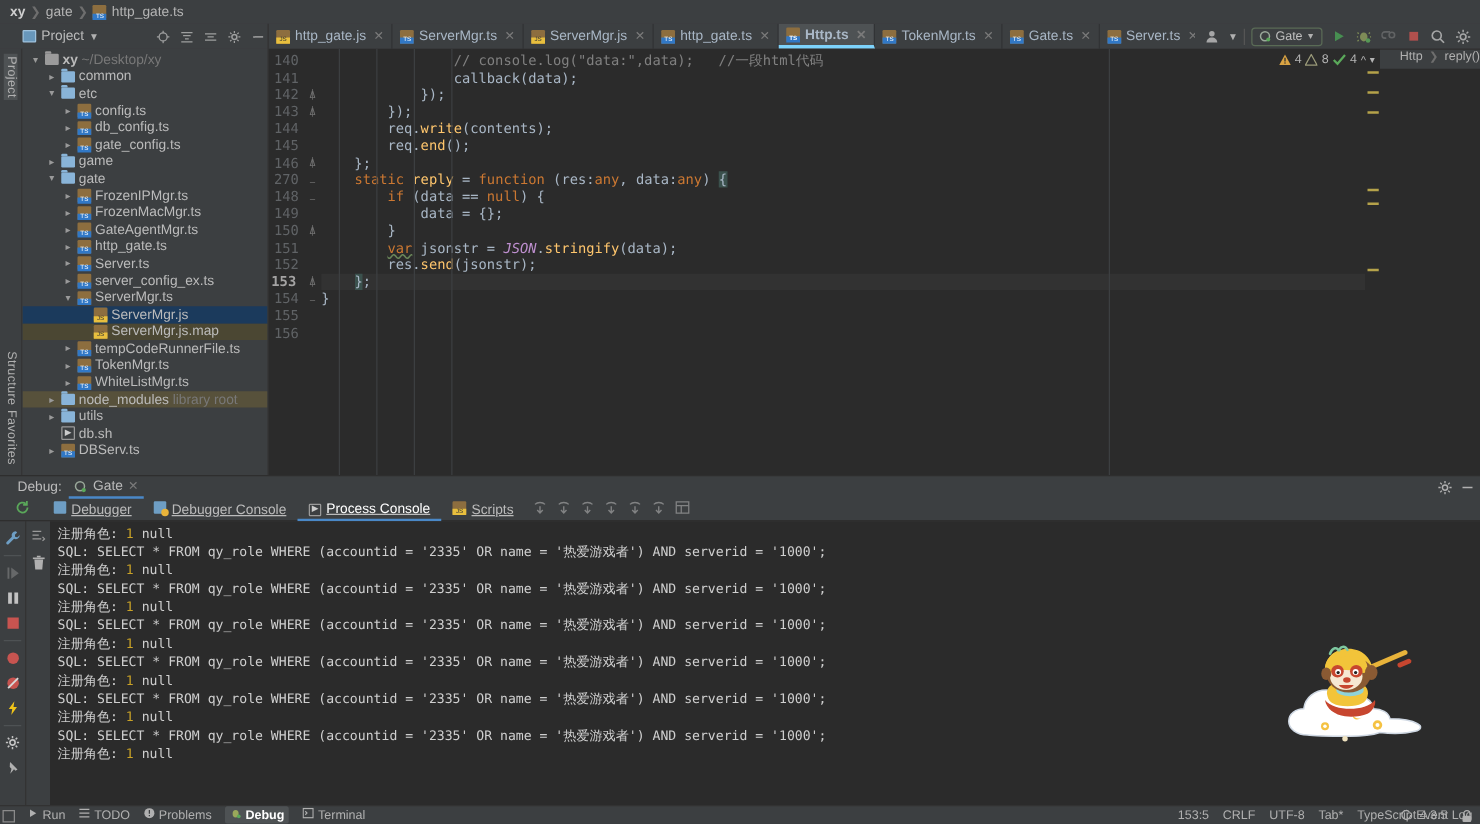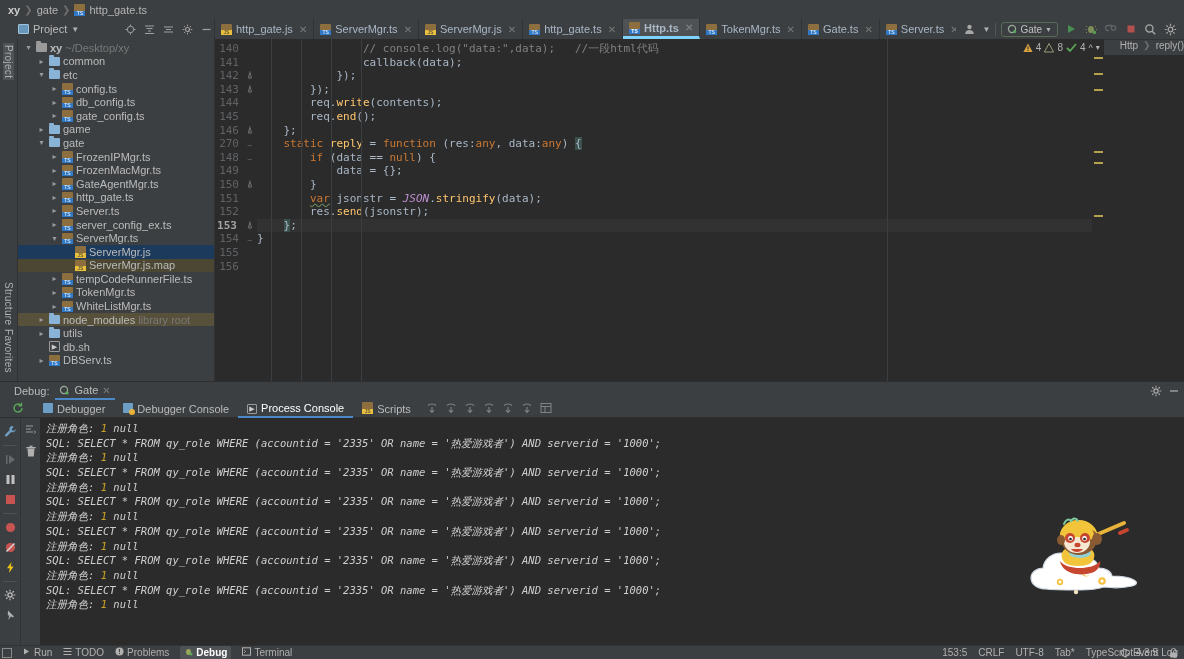--- a/index.html
+++ b/index.html
@@ -113,21 +113,21 @@
   .debug-tabs { height:18px; display:flex; align-items:center; gap:0px; padding-left:34px; font-size:11px; border-bottom:1px solid #2e2e2e;}
   .dtab { display:flex; align-items:center; gap:4px; padding:0 9px; height:18px; color:#bbbbbb; }
   .dtab.active { border-bottom:2px solid #4a88c7; color:#ffffff; }
   .dtools { display:flex; align-items:center; gap:7px; margin-left:6px; }
 
   .debug-body { flex:1; display:flex; min-height:0; }
   .dbg-left { width:20px; display:flex; flex-direction:column; align-items:center; gap:7px; padding-top:7px; background:#3c3f41; }
   .dbg-left2 { width:20px; display:flex; flex-direction:column; align-items:center; gap:9px; padding-top:6px; background:#3c3f41; border-left:1px solid #333; }
   .console {
     flex:1; background:#2b2b2b; position:relative; overflow:hidden;
-    font-family:"DejaVu Sans Mono", monospace; font-size:10.5px; padding:3px 0 0 6px;font-style:italic;
+    font-family:"DejaVu Sans Mono", monospace; font-size:10.5px; padding:3px 0 0 6px;
   }
   .cline { height:14.7px; line-height:14.7px; white-space:pre; color:#cfcfcf; }
   .cline .one { color:#c9a227; }
   .mascot { position:absolute; right:22px; bottom:36px; width:138px; height:98px; }
 
   
   .statusbar { flex:0 0 14px; display:flex; align-items:center; background:#3c3f41; font-size:10px; color:#b0b0b0; position:relative; border-top:1px solid #323232;}
   .sb-left { display:flex; align-items:center; gap:11px; padding-left:22px; }
   .sb-item { display:flex; align-items:center; gap:3px; }
   .sb-item.active { background:#4e5254; padding:1px 4px; border-radius:2px; color:#fff; font-weight:bold; }
@@ -531,21 +531,21 @@
         <svg width="12" height="12" viewBox="0 0 12 12">
             <circle cx="6" cy="6" r="2.1" fill="none" stroke="#b0b0b0" stroke-width="1.2"></circle>
             <path d="M6 0.7v1.8M6 9.5v1.8M0.7 6h1.8M9.5 6h1.8M2.2 2.2l1.3 1.3M8.5 8.5l1.3 1.3M9.8 2.2L8.5 3.5M2.2 9.8l1.3-1.3" stroke="#b0b0b0" stroke-width="1.1"></path>
           </svg>
         <svg width="12" height="12" viewBox="0 0 12 12">
             <path d="M2 6h8" stroke="#b0b0b0" stroke-width="1.2"></path>
           </svg>
       </span>
     </div>
 
-    <div class="debug-tabs" style="position: relative;">
+    <div class="debug-tabs" style="position: relative; text-decoration: underline;">
         <span style="position: absolute; left: 12px;"><svg width="12" height="12" viewBox="0 0 12 12">
             <path d="M10 6a4 4 0 11-1.4-3" fill="none" stroke="#5aa85a" stroke-width="1.4"></path>
             <path d="M9.5 0.8v3h-3" fill="none" stroke="#5aa85a" stroke-width="1.4"></path>
           </svg></span>
         <div class="dtab">
           <span><span style="width:10px;height:10px;border-radius:1px;background:#6e9ec4;display:inline-block"></span></span>
           <span>Debugger</span>
         </div>
         <div class="dtab">
           <span><span style="width:10px;height:10px;border-radius:1px;background:#6e9ec4;display:inline-block;position:relative"><span style="position:absolute;right:-2px;bottom:-2px;width:6px;height:6px;border-radius:50%;background:#e8b33a"></span></span></span>

